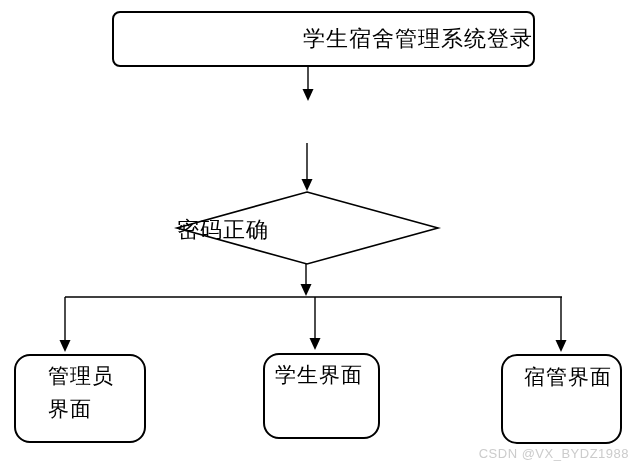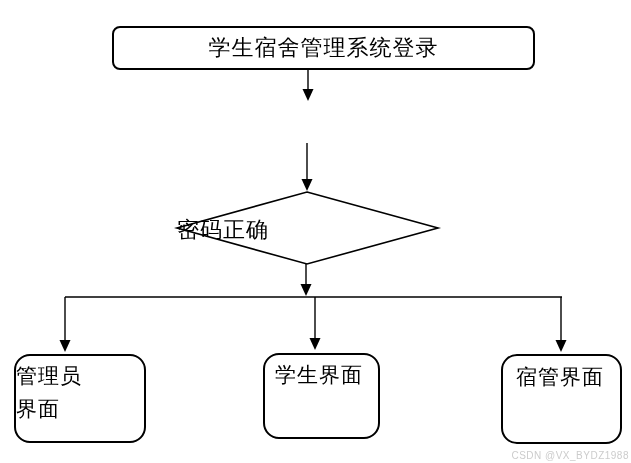--- a/index.html
+++ b/index.html
@@ -28,38 +28,38 @@
     letter-spacing: 1px;
     white-space: pre-line;
     line-height: 1.25;
   }
   .node-label-sm {
     font-size: 21px;
     letter-spacing: 1px;
     white-space: pre-line;
     line-height: 33px;
   }
-  .pad-admin   { padding: 4px 0 0 0; }
+  .pad-admin   { padding: 4px 0 0 32px; }
   .pad-student { padding: 4px 0 0 10px; }
-  .pad-dorm    { padding: 5px 0 0 13px; }
+  .pad-dorm    { padding: 5px 0 0 13px; text-align: center; }
   .diamond-label {
     position: absolute;
     left: 177px;
     top: 215px;
     width: 238px;
     text-align: left;
     font-size: 22px;
     letter-spacing: 1px;
   }
   .watermark {
     position: absolute;
     right: 2px;
     bottom: 2px;
     font-family: "Liberation Sans", "DejaVu Sans", sans-serif;
-    font-size: 10px;
+    font-size: 13px;
     letter-spacing: 0.5px;
   }
 </style>
 </head>
 <body>
 
 <div class="canvas">
 
   <svg class="layer" width="631" height="463" viewBox="0 0 631 463">
 
@@ -78,21 +78,21 @@
       <polygon points="301.5,179 312.5,179 307,191"></polygon>
       <polygon points="300.5,284 311.5,284 306,296"></polygon>
       <polygon points="59.5,340 70.5,340 65,352"></polygon>
       <polygon points="309.5,338 320.5,338 315,350"></polygon>
       <polygon points="555.5,340 566.5,340 561,352"></polygon>
     </g>
 
     <polygon points="307,192 438,228 307,264 177,228" fill="#ffffff" stroke="#000000" stroke-width="1.6"></polygon>
   </svg>
 
-  <div class="node r-small center" style="left:112px; top:26px; width:423px; height:44px;">
+  <div class="node r-small center" style="left:112px; top:11px; width:423px; height:56px;justify-content:flex-end;">
     <span class="node-label">学生宿舍管理系统登录</span>
   </div>
 
 
   <div class="diamond-label">密码正确</div>
 
   <div class="node r-big pad-admin" style="left:14px; top:354px; width:132px; height:89px;">
     <span class="node-label-sm">管理员
 界面</span>
   </div>

